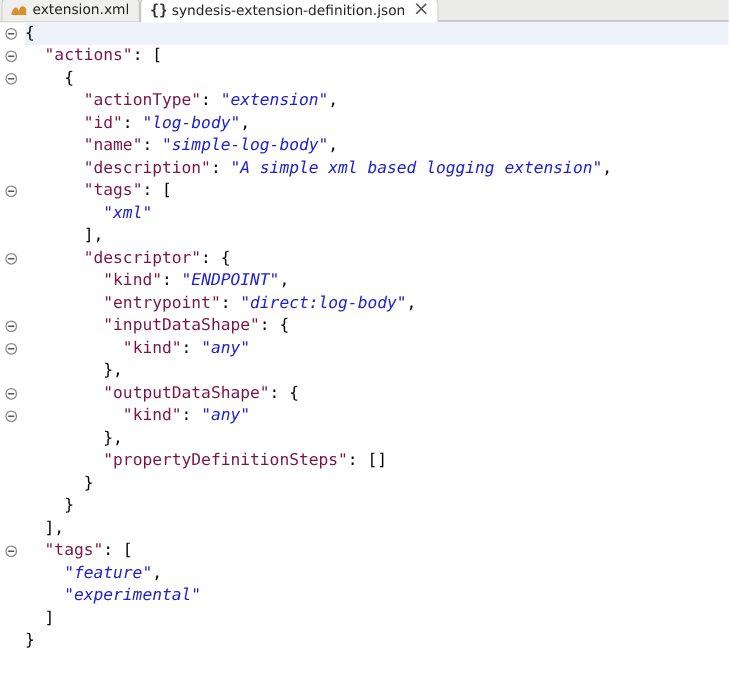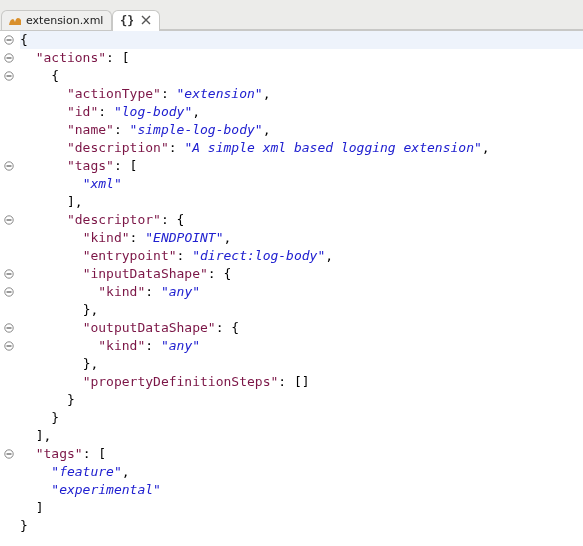--- a/index.html
+++ b/index.html
@@ -10,21 +10,21 @@
     height: 546px;
     font-family: "DejaVu Sans", Arial, sans-serif;
     font-size: 12px;
     background: #fff;
     overflow: hidden;
   }
   .tabs {
     display: flex;
     align-items: flex-end;
     background: #ececea;
-    height: 31px;
+    height: 18px;
     border-bottom: 1px solid #c8c8c6;
     padding-left: 1px;
   }
   .tab {
     display: flex;
     align-items: center;
     gap: 4px;
     padding: 2px 8px 2px 6px;
     border: 1px solid #c8c8c6;
     border-bottom: none;
@@ -90,20 +90,21 @@
         </svg>
     </span>
     <span>extension.xml</span>
   </div>
   <div class="tab active">
     <span class="icon">
       <svg width="14" height="14" viewBox="0 0 14 14">
           <text x="1" y="11" font-size="12" font-family="monospace" font-weight="bold" fill="#333">{}</text>
         </svg>
     </span>
+    <span>syndesis-extension-definition.json</span>
     <span class="close">
       <svg width="10" height="10" viewBox="0 0 10 10">
           <path d="M1 1 L9 9 M9 1 L1 9" stroke="#555" stroke-width="1.4" fill="none"></path>
         </svg>
     </span>
   </div>
   <div class="tabs-rest"></div>
 </div>
 
 <div class="editor">

